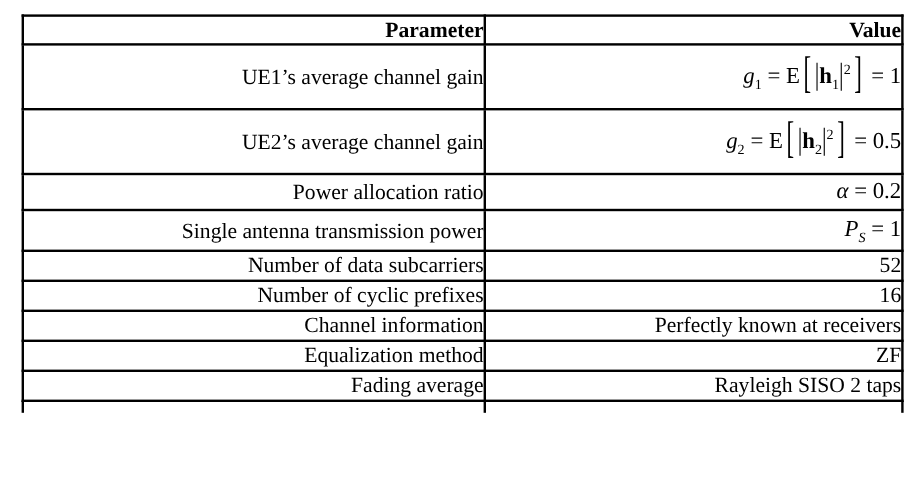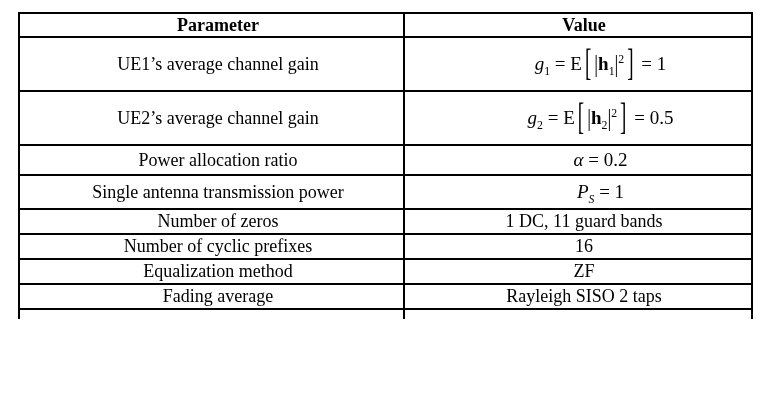--- a/index.html
+++ b/index.html
@@ -22,21 +22,21 @@
     width: 735px;
   }
   table {
     border-collapse: collapse;
     table-layout: fixed;
     width: 735px;
   }
   .col-param { width: 385px; }
   th, td {
     border: 2px solid #000;
-    text-align: center;
+    text-align: right;
     vertical-align: middle;
     padding: 0;
     overflow: hidden;
     white-space: nowrap;
   }
   thead tr { height: 24px; }
   tbody tr { height: 25px; font-family: Liberation Serif, serif; }
   tbody tr:nth-child(1), tbody tr:nth-child(2) { height: 54px; }
   tbody tr:nth-child(3) { height: 30px; }
   tbody tr:nth-child(4) { height: 34px; }
@@ -109,26 +109,30 @@
         </tr>
         <tr>
           <td class="param-cell">Power allocation ratio</td>
           <td class="value-cell formula"><span class="seg seg-var">α</span><span class="seg seg-plain"> = 0.2</span></td>
         </tr>
         <tr>
           <td class="param-cell">Single antenna transmission power</td>
           <td class="value-cell formula"><span class="seg seg-var">P</span><span class="seg seg-subvar">S</span><span class="seg seg-plain"> = 1</span></td>
         </tr>
         <tr>
-          <td class="param-cell">Number of zeros</td>
-          <td class="value-cell">1 DC, 11 guard bands</td>
+          <td class="param-cell">Number of data subcarriers</td>
+          <td class="value-cell">52</td>
         </tr>
         <tr>
           <td class="param-cell">Number of cyclic prefixes</td>
           <td class="value-cell">16</td>
+        </tr>
+        <tr>
+          <td class="param-cell">Channel information</td>
+          <td class="value-cell">Perfectly known at receivers</td>
         </tr>
         <tr>
           <td class="param-cell">Equalization method</td>
           <td class="value-cell">ZF</td>
         </tr>
         <tr>
           <td class="param-cell">Fading average</td>
           <td class="value-cell">Rayleigh SISO 2 taps</td>
         </tr>
       </tbody>

